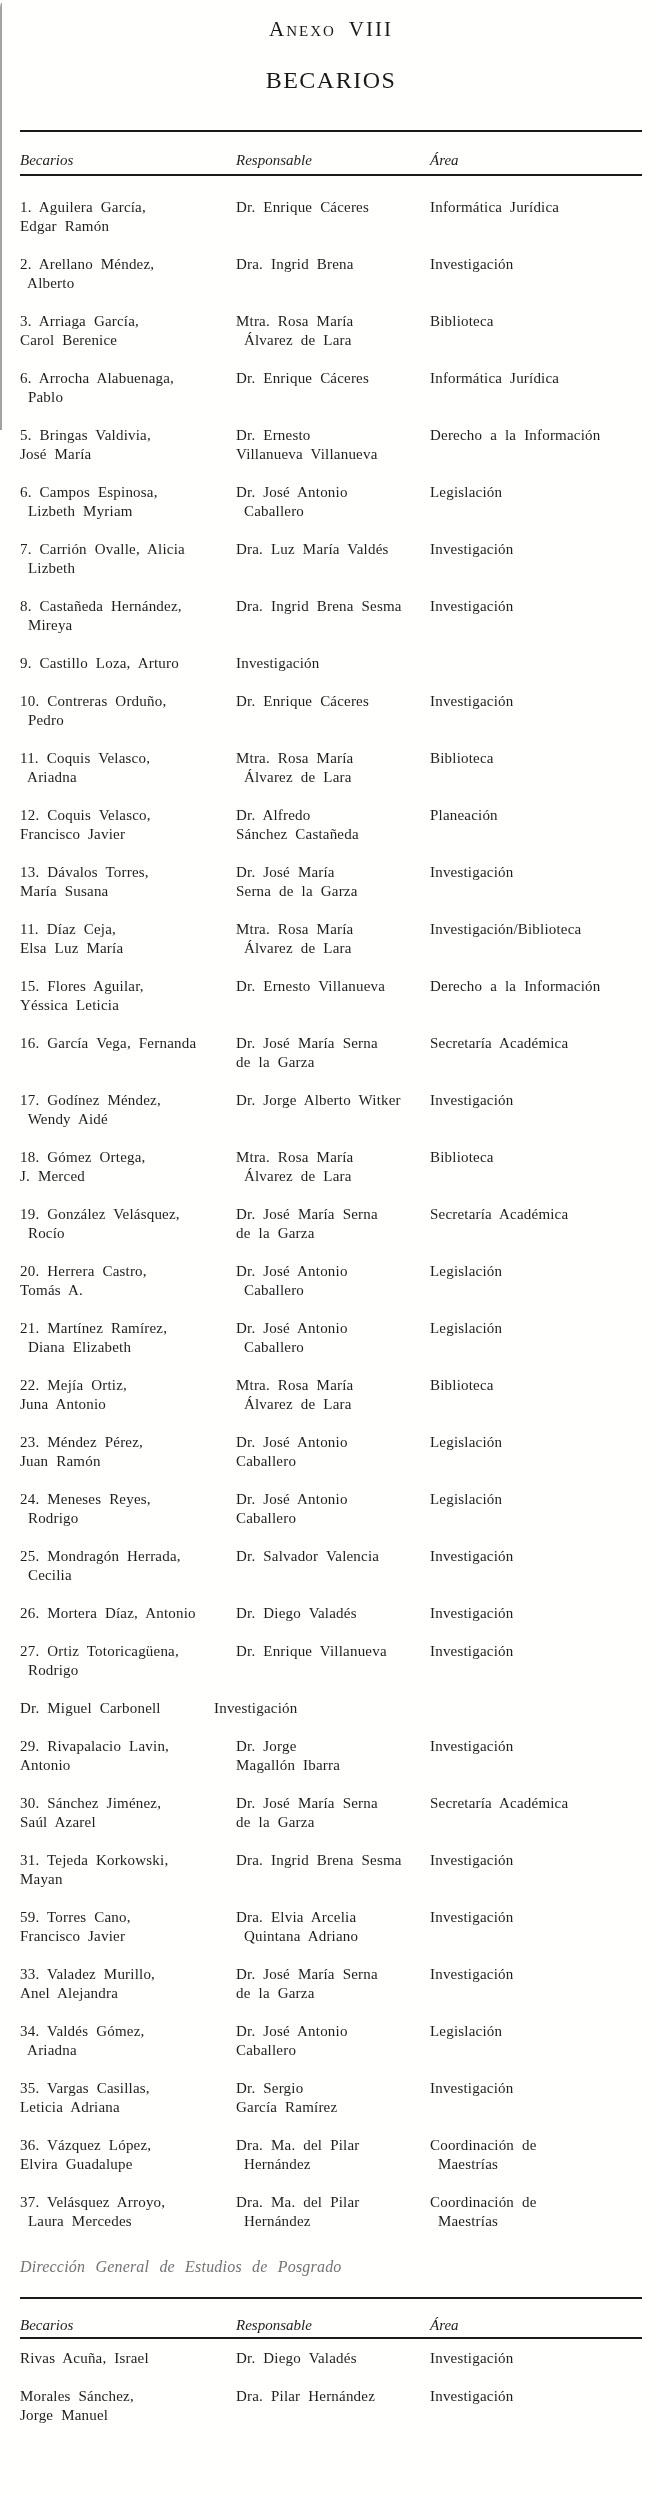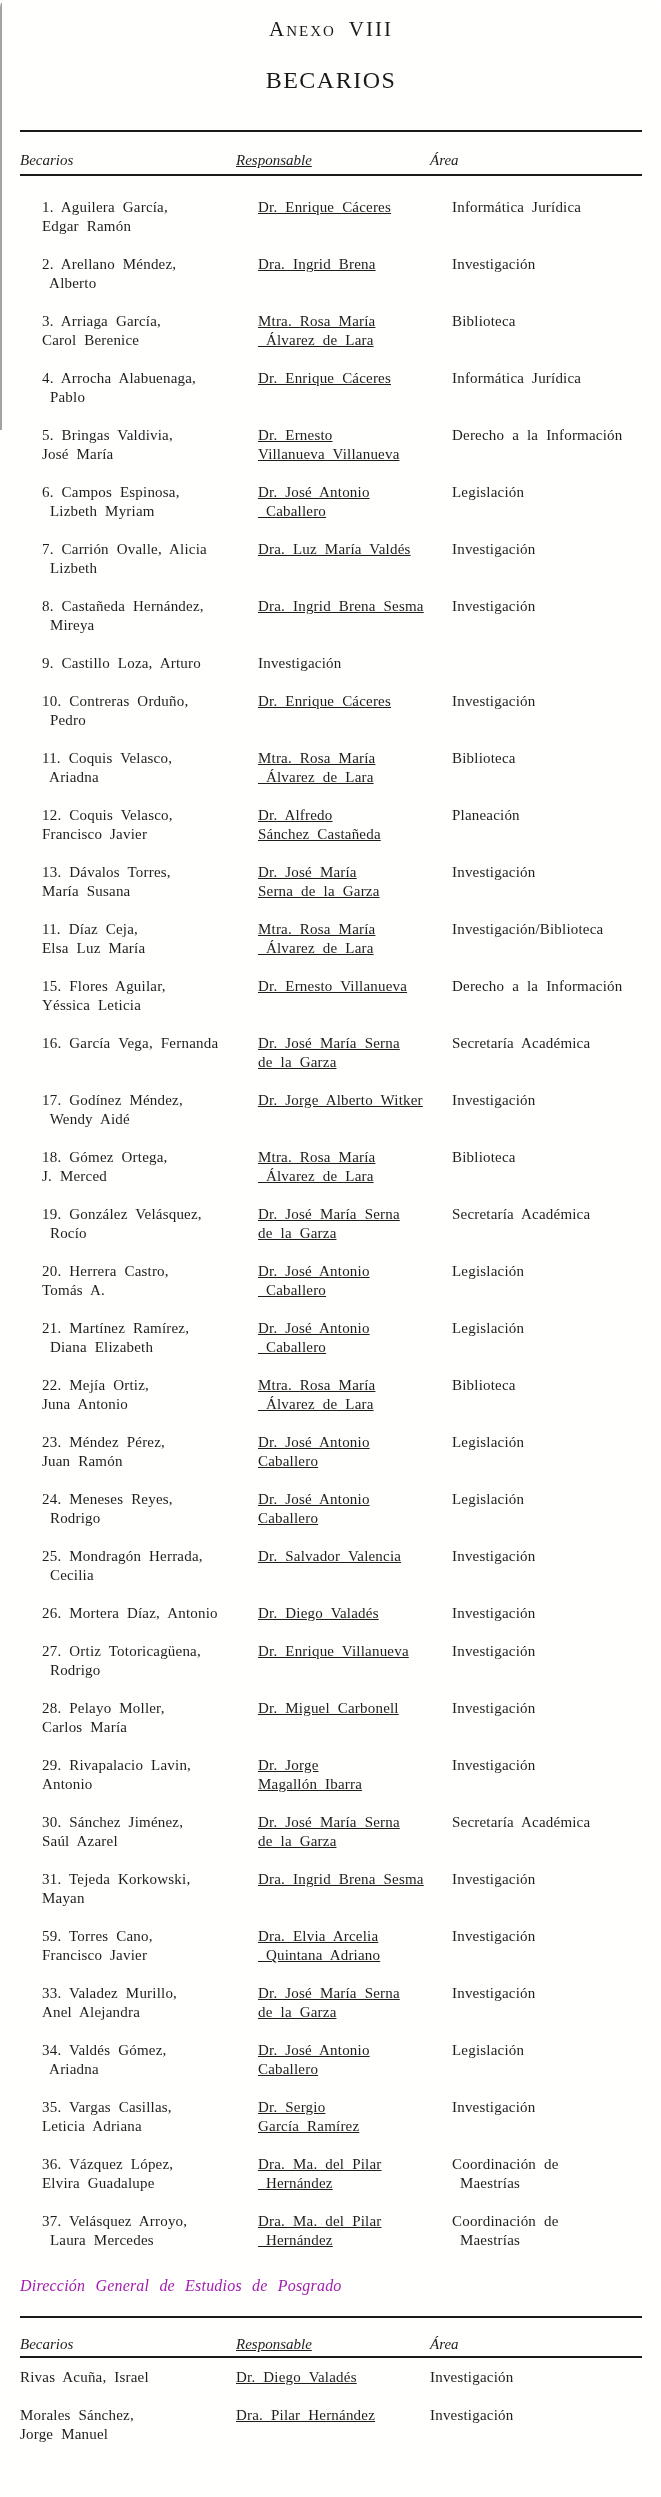--- a/index.html
+++ b/index.html
@@ -46,40 +46,40 @@
     display: flex;
     border-bottom: 2px solid #1a1a1a;
     font-style: italic;
     font-size: 15px;
     line-height: 19px;
     word-spacing: 3px;
   }
   .table-1 .thead { padding: 19px 0 4px; }
   .table-2 .thead { padding: 17px 0 2px; }
   .c1 { width: 216px; }
-  .c2 { width: 194px; text-decoration: underline; }
+  .c2 { width: 194px; }
   .c3 { flex: 1; }
-  .table-1 .tbody { padding-top: 22px; margin-left: 22px; }
+  .table-1 .tbody { padding-top: 22px; }
   .table-2 .tbody { padding-top: 10px; }
   .trow { display: flex; margin-bottom: 19px; }
   .cell {
     font-size: 15px;
     line-height: 19px;
     white-space: pre;
     word-spacing: 4px;
     letter-spacing: 0.2px;
   }
   .section-heading {
     margin-top: 26px;
     font-style: italic;
     font-size: 16px;
     line-height: 20px;
     word-spacing: 6px;
     letter-spacing: 0.2px;
-    color: #a21caf;
+    color: #737373;
   }
 </style>
 </head>
 <body>
 
 <div class="page">
 
   <div class="scan-edge"></div>
 
   <div class="title-annex">Anexo VIII</div>
@@ -109,21 +109,21 @@
 
         <div class="trow">
           <div class="cell c1">3. Arriaga García,
 Carol Berenice</div>
           <div class="cell c2">Mtra. Rosa María
  Álvarez de Lara</div>
           <div class="cell c3">Biblioteca</div>
         </div>
 
         <div class="trow">
-          <div class="cell c1">4. Arrocha Alabuenaga,
+          <div class="cell c1">6. Arrocha Alabuenaga,
  Pablo</div>
           <div class="cell c2">Dr. Enrique Cáceres</div>
           <div class="cell c3">Informática Jurídica</div>
         </div>
 
         <div class="trow">
           <div class="cell c1">5. Bringas Valdivia,
 José María</div>
           <div class="cell c2">Dr. Ernesto
 Villanueva Villanueva</div>
@@ -287,22 +287,20 @@
         </div>
 
         <div class="trow">
           <div class="cell c1">27. Ortiz Totoricagüena,
  Rodrigo</div>
           <div class="cell c2">Dr. Enrique Villanueva</div>
           <div class="cell c3">Investigación</div>
         </div>
 
         <div class="trow">
-          <div class="cell c1">28. Pelayo Moller,
-Carlos María</div>
           <div class="cell c2">Dr. Miguel Carbonell</div>
           <div class="cell c3">Investigación</div>
         </div>
 
         <div class="trow">
           <div class="cell c1">29. Rivapalacio Lavin,
 Antonio</div>
           <div class="cell c2">Dr. Jorge
 Magallón Ibarra</div>
           <div class="cell c3">Investigación</div>

